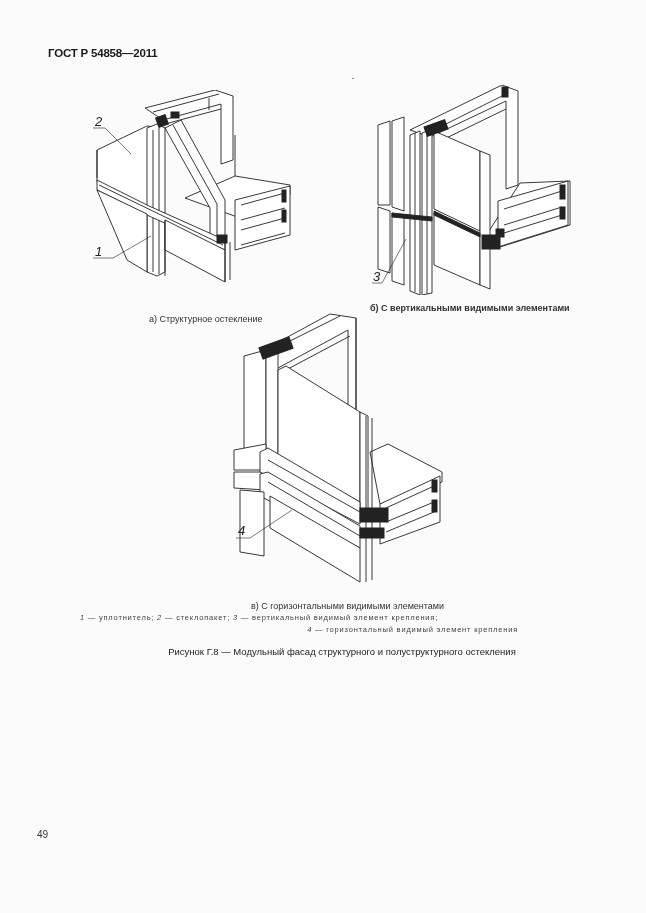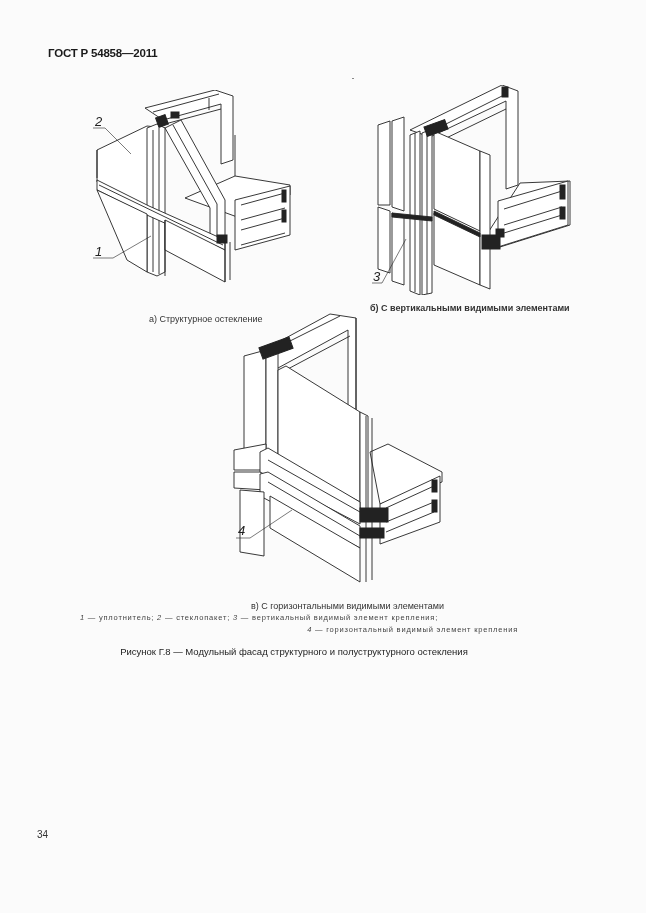--- a/index.html
+++ b/index.html
@@ -28,21 +28,21 @@
     .caption {
       position: absolute; font-size: 9px; color: #333; white-space: nowrap;
     }
     .legend {
       position: absolute; left: 0; width: 518px; text-align: center;
       font-size: 7.5px; color: #444; letter-spacing: 0.8px; line-height: 13px;
     }
     .legend i { font-style: italic; }
     .fig-title {
       position: absolute; left: 0; width: 588px; text-align: center;
-      top: 646px; font-size: 9.5px; color: #222;
+      top: 646px; font-size: 9.5px; color: #222; padding-left: 48px;
     }
     .page-num {
       position: absolute; left: 37px; top: 829px; font-size: 10px; color: #333;
     }
     .dot { position:absolute; left:352px; top:78px; width:2px; height:1px; background:#888; }
   </style>
 </head>
 <body>
 
 <div class="header">ГОСТ Р 54858—2011</div>
@@ -199,13 +199,13 @@
   <i>3</i>
   <span>— вертикальный видимый элемент крепления;</span>
 </div>
 <div class="legend" style="top:623px;text-align:right;">
   <i>4</i>
   <span>— горизонтальный видимый элемент крепления</span>
 </div>
 
 <div class="fig-title">Рисунок Г.8 — Модульный фасад структурного и полуструктурного остекления</div>
 
-<div class="page-num">34</div>
+<div class="page-num">49</div>
 
 </body></html>

